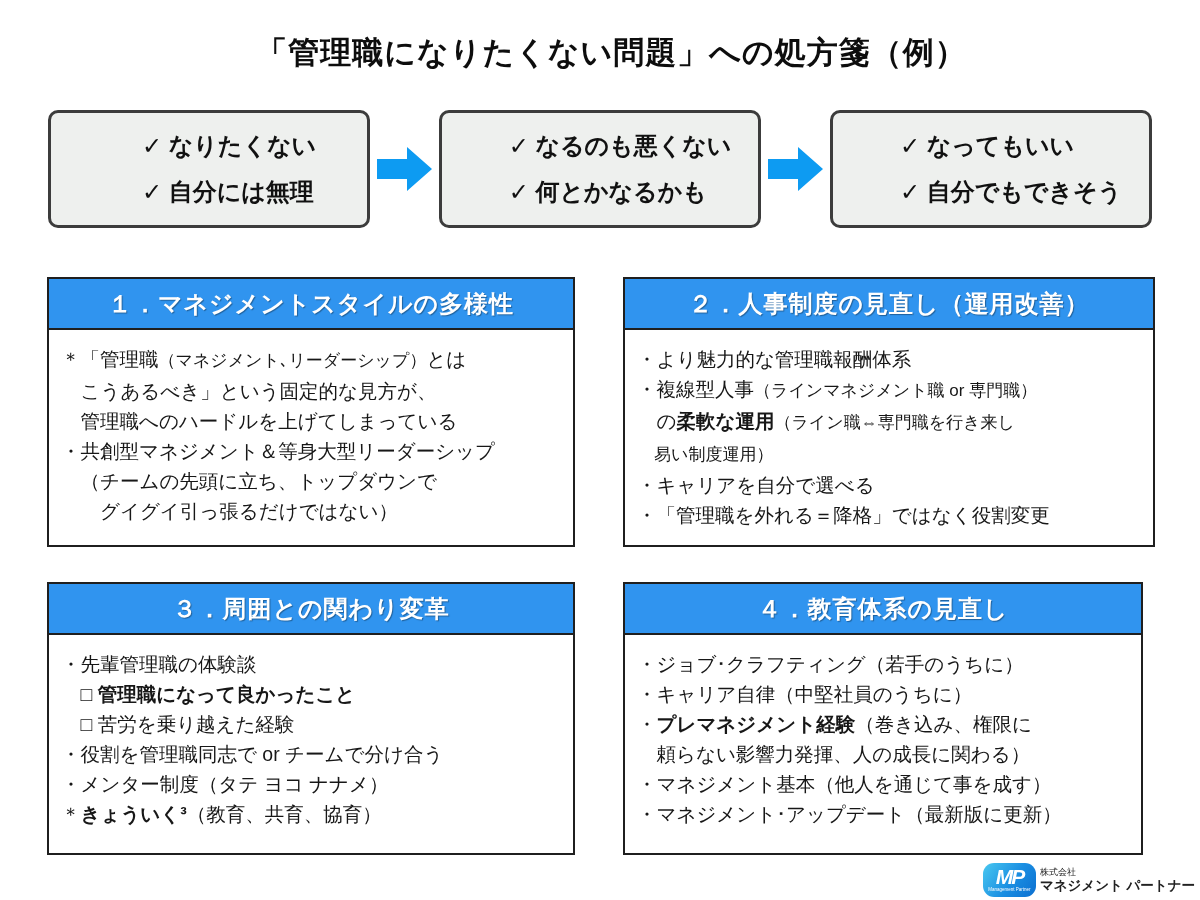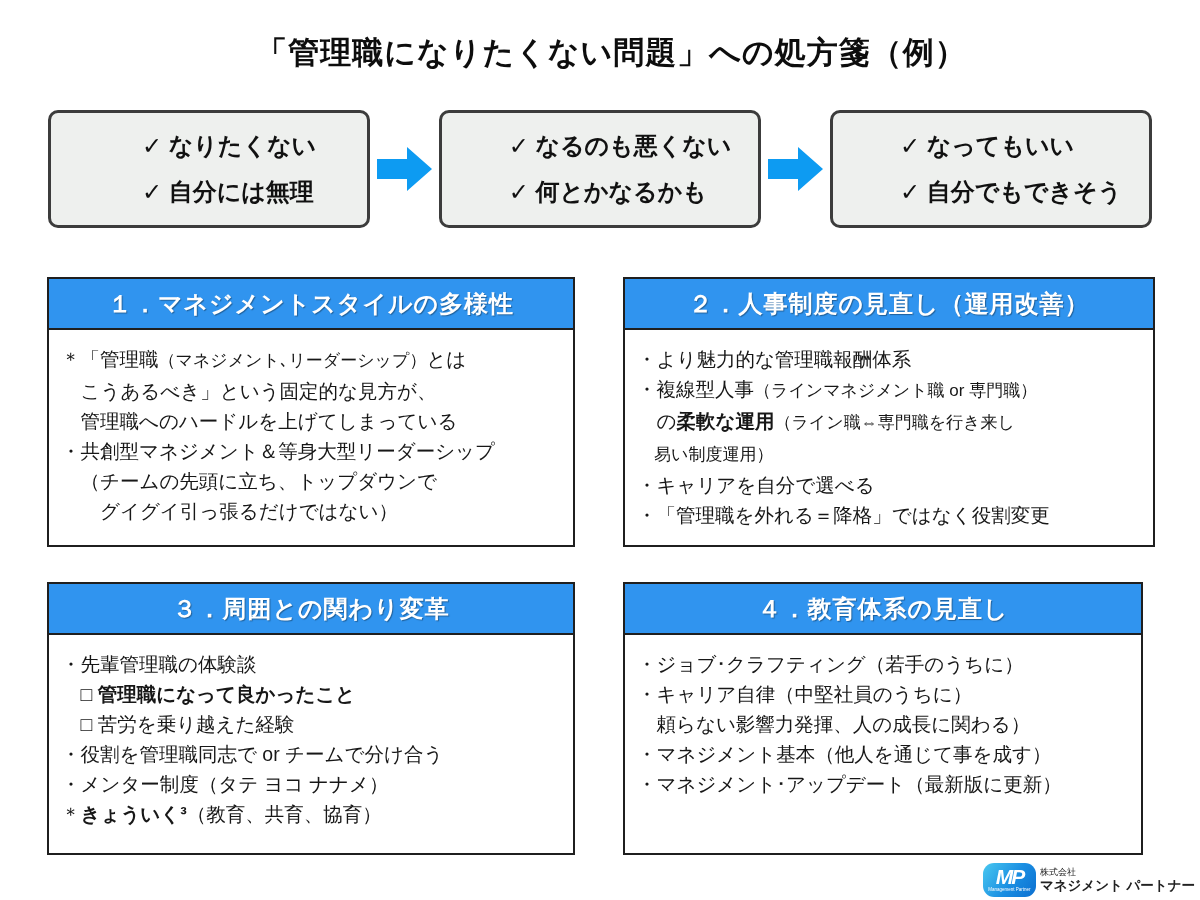--- a/index.html
+++ b/index.html
@@ -123,20 +123,21 @@
         <div class="body-line"><span>・役割を管理職同志で or チームで分け合う</span></div>
         <div class="body-line"><span>・メンター制度（タテ ヨコ ナナメ）</span></div>
         <div class="body-line"><span>＊</span><span class="seg-b">きょういく³</span><span>（教育、共育、協育）</span></div>
       </div>
     </div>
   <div class="section sec-4">
       <div class="section-header">４．教育体系の見直し</div>
       <div class="section-body">
         <div class="body-line"><span>・ジョブ･クラフティング（若手のうちに）</span></div>
         <div class="body-line"><span>・キャリア自律（中堅社員のうちに）</span></div>
+        <div class="body-line"><span>・</span><span class="seg-b">プレマネジメント経験</span><span>（巻き込み、権限に</span></div>
         <div class="body-line"><span>　頼らない影響力発揮、人の成長に関わる）</span></div>
         <div class="body-line"><span>・マネジメント基本（他人を通じて事を成す）</span></div>
         <div class="body-line"><span>・マネジメント･アップデート（最新版に更新）</span></div>
       </div>
     </div>
 
   <div class="logo">
     <div class="logo-mark">
       <div class="logo-mark-letters">MP</div>
       <div class="logo-mark-caption">Management Partner</div>

